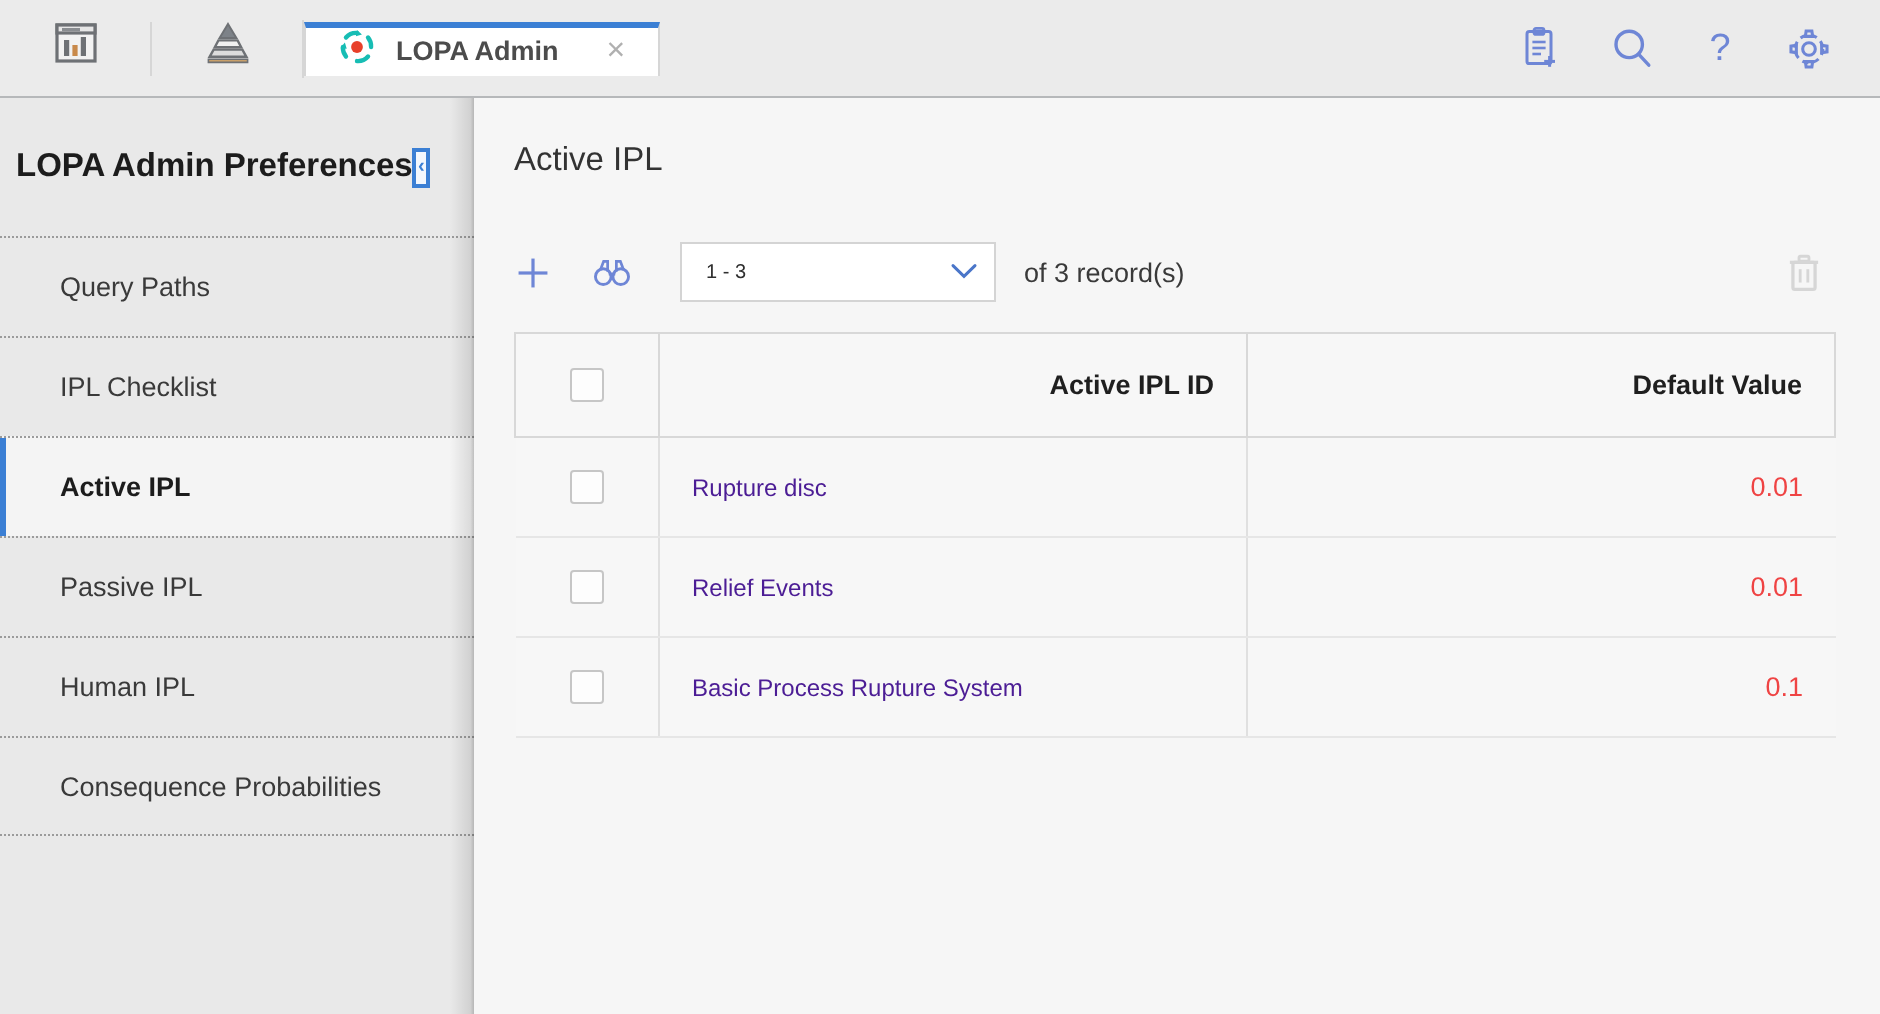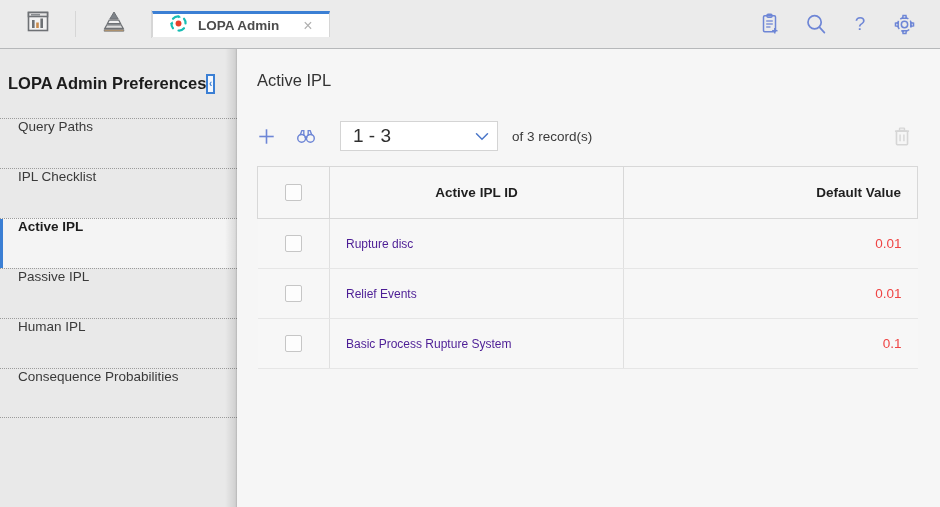--- a/index.html
+++ b/index.html
@@ -92,22 +92,22 @@
     display: flex; align-items: center; justify-content: center;
     cursor: pointer;
     margin-right: 8px;
   }
   .collapse-btn span { font-size: 10px; color: #3b7fd4; line-height: 1; font-weight: bold; }
 
   .nav-list { display: block; }
   .nav-item {
     position: relative;
     height: 50px;
-    display: flex; 
-    padding-left: 18px;
+    display: flex; align-items: center;
+    padding-left: 30px;
     font-size: 13.5px;
     color: #3a3a3a;
     border-top: 1px dotted #9b9b9b;
     cursor: pointer;
     background: #e9e9e9;
   }
   .nav-item.active {
     background: #f4f4f4;
     font-weight: bold;
     color: #1c1c1c;
@@ -141,21 +141,21 @@
 
   .range-select {
     width: 158px; height: 30px;
     background: #fff;
     border: 1px solid #d4d4d4;
     display: flex; align-items: center;
     padding: 0 8px 0 12px;
     margin-left: 4px;
     cursor: pointer;
   }
-  .range-select .rs-value { flex: 1; font-size: 19px; color: #2f2f2f; }
+  .range-select .rs-value { flex: 1; font-size: 10px; color: #2f2f2f; }
 
   .record-count {
     margin-left: 14px;
     font-size: 13.5px; color: #3a3a3a;
     white-space: nowrap;
   }
   .toolbar-spacer { flex: 1; }
 
   
   .table-wrap { margin: 8px 22px 0 20px; }
@@ -166,21 +166,21 @@
     background: #f7f7f7;
     border-top: 1px solid #d8d8d8;
     border-bottom: 1px solid #d8d8d8;
     border-left: 1px solid #d8d8d8;
     border-right: 1px solid #d8d8d8;
     height: 52px;
     font-size: 13.5px; font-weight: bold; color: #1f1f1f;
     padding: 0 16px;
   }
   table.grid thead th.col-check { width: 72px; padding: 0; }
-  table.grid thead th.col-name { text-align: center; }
+  table.grid thead th.col-name { text-align: right; }
   table.grid thead th.col-value { text-align: right; }
 
   table.grid tbody td {
     height: 50px;
     font-size: 13.5px;
     padding: 0 16px;
     border-bottom: 1px solid #e6e6e6;
     background: #f7f7f7;
     vertical-align: middle;
   }

